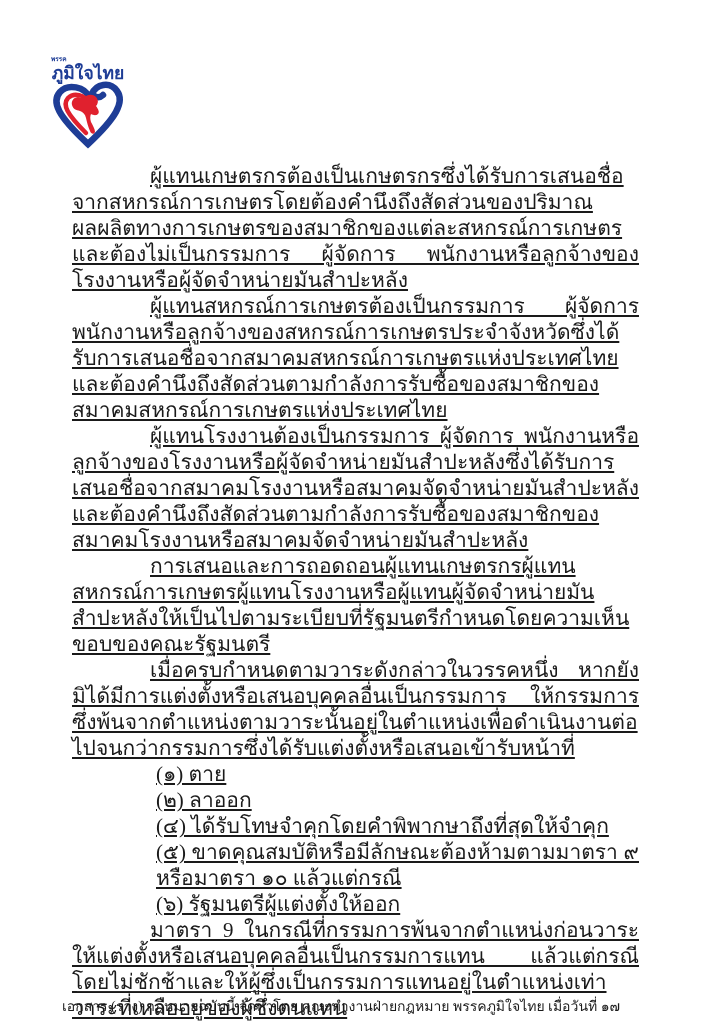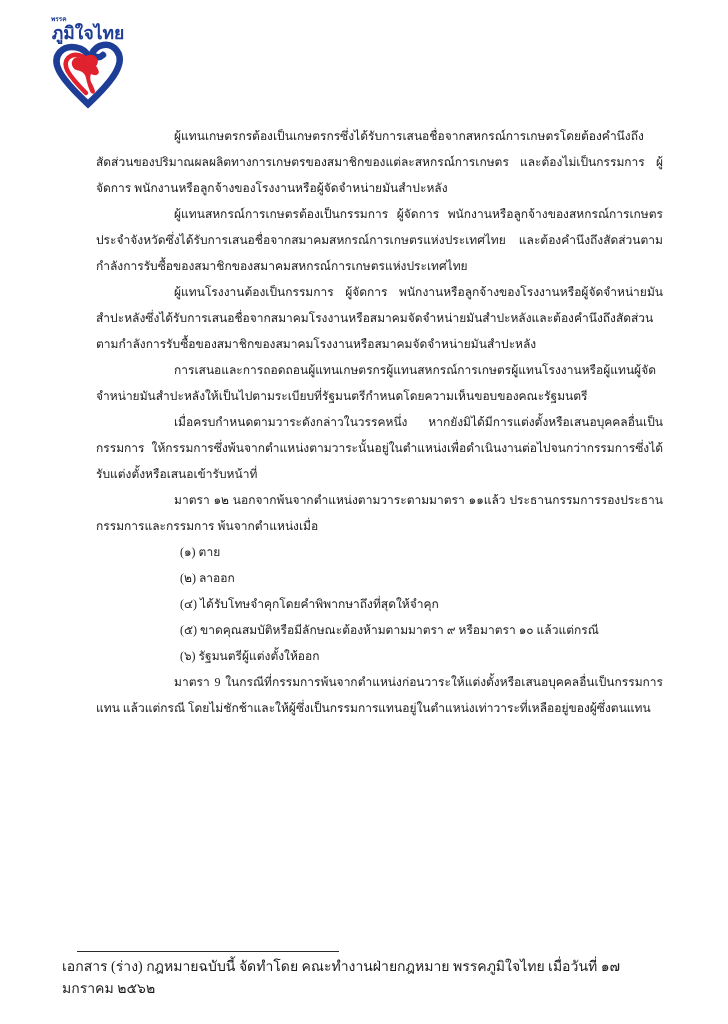--- a/index.html
+++ b/index.html
@@ -4,33 +4,34 @@
 <style>
   html,body{margin:0;padding:0;}
   body{
     width:728px;height:1024px;
     background:#ffffff;
     font-family:"Liberation Serif","DejaVu Serif",serif;
     color:#1a1a1a;
     position:relative;
     overflow:hidden;
   }
-  .page{position:absolute;inset:0;background:#ffffff;}
+  .page{position:absolute;inset:0;background:#ffffff;margin-top:40px;}
 
   
   .logo{position:absolute;left:46px;top:10px;width:84px;height:100px;}
   .logo svg{display:block;width:100%;height:100%;}
 
   
   .content{
     position:absolute;
-    left:96px;top:123px;width:567px;
-    font-size:12px;line-height:26px;
+    left:72px;top:123px;width:567px;
+    font-size:21px;line-height:26px;
     text-align:justify;
     text-align-last:left;
+    text-decoration:underline;
   }
   .content p{margin:0;padding:0;}
   p.indent{text-indent:78px;}
   p.item{padding-left:84px;text-indent:0;}
 
   
   .footer-rule{
     position:absolute;left:77px;top:951px;width:262px;height:0;
     border-top:1.4px solid #2b2b2b;
   }
@@ -56,21 +57,20 @@
       <path d="M38 48 C41 44 47 44 50 47 C53 50 52 54 50 56 C52 59 54 62 52 64 C50 66 47 65 45 64 C44 66 44 69 45 72 C47 76 49 79 49 82 C48 85 45 84 44 81 C42 77 41 72 40 68 C39 64 37 62 34 61 C30 60 27 59 26 55 C25 51 28 47 32 47 C34 47 36 48 38 48 Z" fill="#e0212e"></path>
     </svg>
   </div>
 
   <div class="content">
     <p class="indent">ผู้แทนเกษตรกรต้องเป็นเกษตรกรซึ่งได้รับการเสนอชื่อจากสหกรณ์การเกษตรโดยต้องคำนึงถึงสัดส่วนของปริมาณผลผลิตทางการเกษตรของสมาชิกของแต่ละสหกรณ์การเกษตร และต้องไม่เป็นกรรมการ ผู้จัดการ พนักงานหรือลูกจ้างของโรงงานหรือผู้จัดจำหน่ายมันสำปะหลัง</p>
     <p class="indent">ผู้แทนสหกรณ์การเกษตรต้องเป็นกรรมการ ผู้จัดการ พนักงานหรือลูกจ้างของสหกรณ์การเกษตรประจำจังหวัดซึ่งได้รับการเสนอชื่อจากสมาคมสหกรณ์การเกษตรแห่งประเทศไทย และต้องคำนึงถึงสัดส่วนตามกำลังการรับซื้อของสมาชิกของสมาคมสหกรณ์การเกษตรแห่งประเทศไทย</p>
     <p class="indent">ผู้แทนโรงงานต้องเป็นกรรมการ ผู้จัดการ พนักงานหรือลูกจ้างของโรงงานหรือผู้จัดจำหน่ายมันสำปะหลังซึ่งได้รับการเสนอชื่อจากสมาคมโรงงานหรือสมาคมจัดจำหน่ายมันสำปะหลังและต้องคำนึงถึงสัดส่วนตามกำลังการรับซื้อของสมาชิกของสมาคมโรงงานหรือสมาคมจัดจำหน่ายมันสำปะหลัง</p>
     <p class="indent">การเสนอและการถอดถอนผู้แทนเกษตรกรผู้แทนสหกรณ์การเกษตรผู้แทนโรงงานหรือผู้แทนผู้จัดจำหน่ายมันสำปะหลังให้เป็นไปตามระเบียบที่รัฐมนตรีกำหนดโดยความเห็นขอบของคณะรัฐมนตรี</p>
     <p class="indent">เมื่อครบกำหนดตามวาระดังกล่าวในวรรคหนึ่ง หากยังมิได้มีการแต่งตั้งหรือเสนอบุคคลอื่นเป็นกรรมการ ให้กรรมการซึ่งพ้นจากตำแหน่งตามวาระนั้นอยู่ในตำแหน่งเพื่อดำเนินงานต่อไปจนกว่ากรรมการซึ่งได้รับแต่งตั้งหรือเสนอเข้ารับหน้าที่</p>
-    <p class="indent">มาตรา ๑๒ นอกจากพ้นจากตำแหน่งตามวาระตามมาตรา ๑๑แล้ว ประธานกรรมการรองประธานกรรมการและกรรมการ พ้นจากตำแหน่งเมื่อ</p>
     <p class="item">(๑) ตาย</p>
     <p class="item">(๒) ลาออก</p>
     <p class="item">(๔) ได้รับโทษจำคุกโดยคำพิพากษาถึงที่สุดให้จำคุก</p>
     <p class="item">(๕) ขาดคุณสมบัติหรือมีลักษณะต้องห้ามตามมาตรา ๙ หรือมาตรา ๑๐ แล้วแต่กรณี</p>
     <p class="item">(๖) รัฐมนตรีผู้แต่งตั้งให้ออก</p>
     <p class="indent">มาตรา 9 ในกรณีที่กรรมการพ้นจากตำแหน่งก่อนวาระให้แต่งตั้งหรือเสนอบุคคลอื่นเป็นกรรมการแทน แล้วแต่กรณี โดยไม่ชักช้าและให้ผู้ซึ่งเป็นกรรมการแทนอยู่ในตำแหน่งเท่าวาระที่เหลืออยู่ของผู้ซึ่งตนแทน</p>
   </div>
 
   <div class="footer-rule"></div>
   <div class="footer-text">เอกสาร (ร่าง) กฎหมายฉบับนี้ จัดทำโดย คณะทำงานฝ่ายกฎหมาย พรรคภูมิใจไทย เมื่อวันที่ ๑๗ มกราคม ๒๕๖๒</div>

